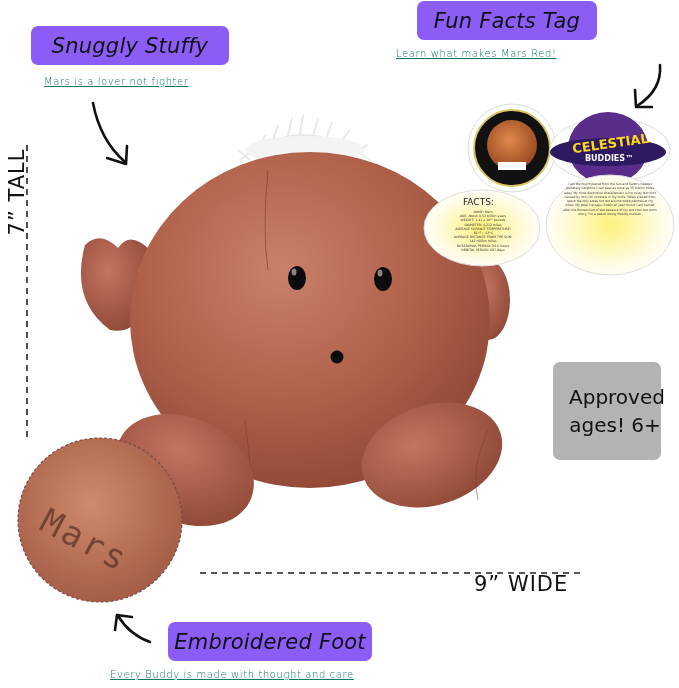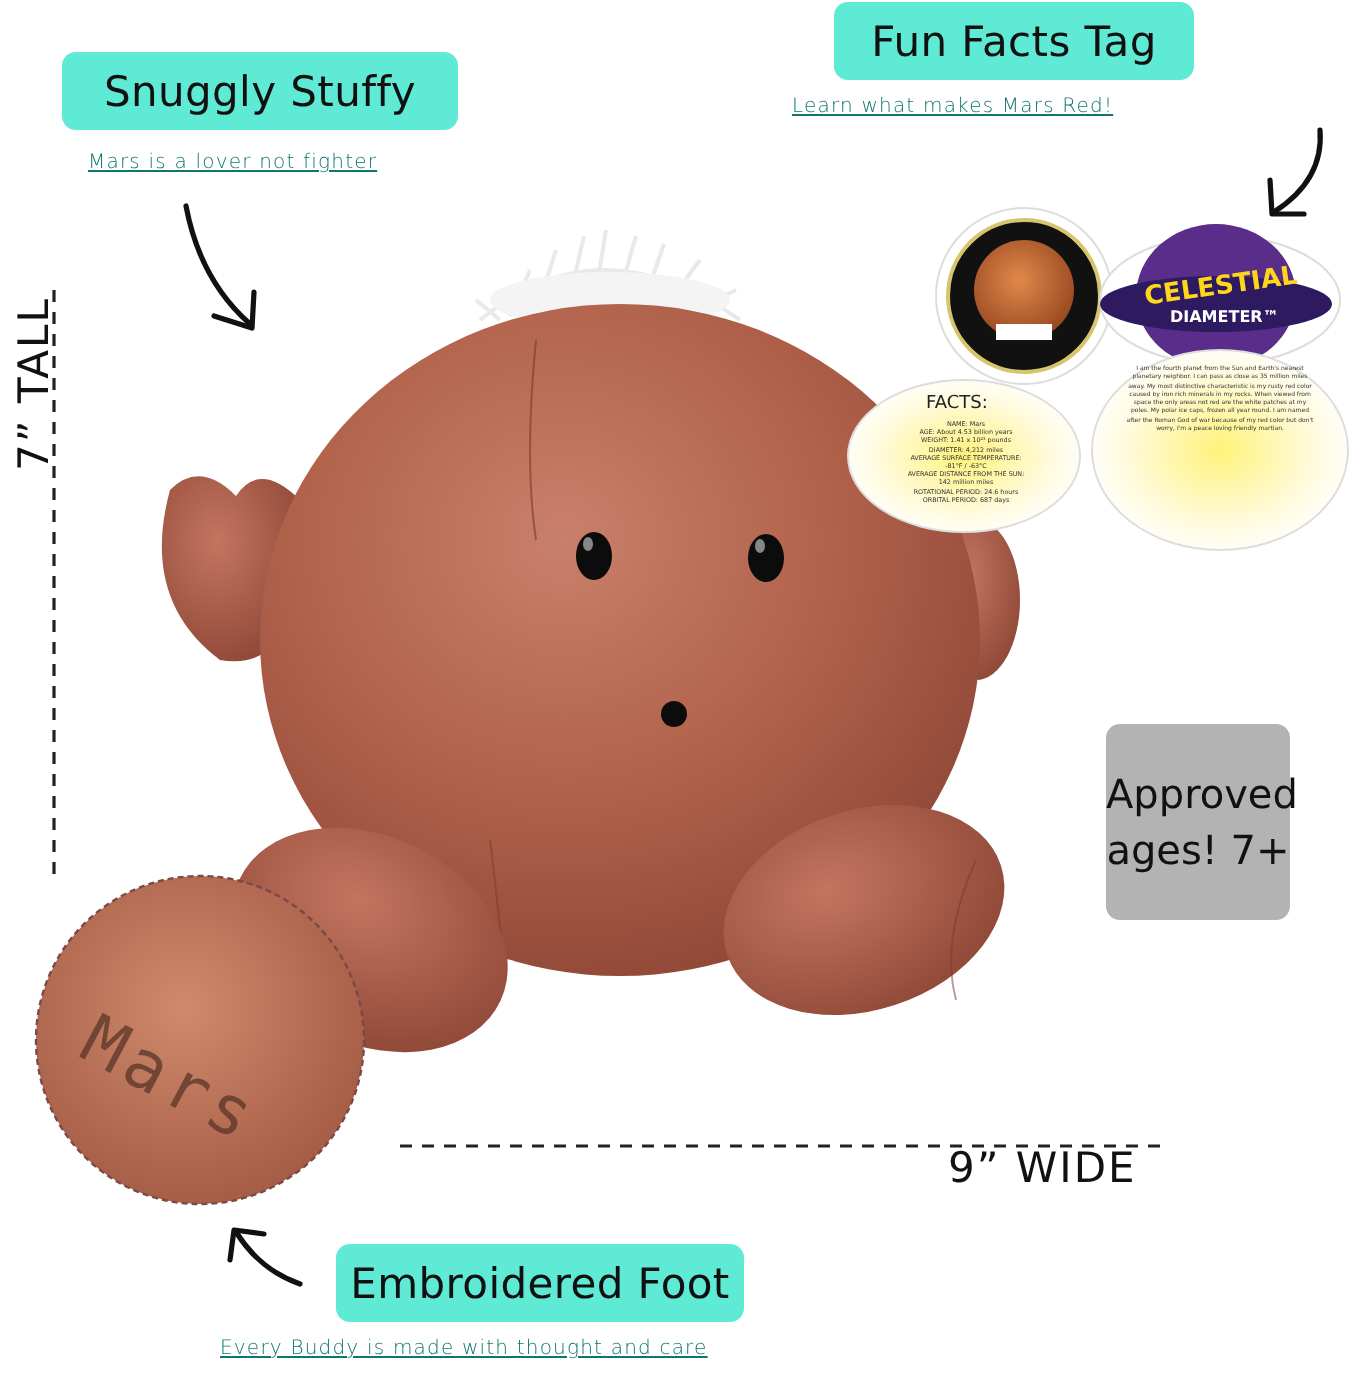--- a/index.html
+++ b/index.html
@@ -1,22 +1,22 @@
 <!DOCTYPE html>
 <html><head>
 <meta charset="utf-8">
 <style>
   html, body { margin: 0; padding: 0; background: #ffffff; }
   body { width: 679px; height: 688px; position: relative; overflow: hidden;
          font-family: "DejaVu Sans", sans-serif; }
   .abs { position: absolute; }
-  .pill { position: absolute; background: #5eead4; border-radius: 7px;
+  .pill { position: absolute; background: #8b5cf6; border-radius: 7px;
           color: #111; font-family: "DejaVu Sans", sans-serif; font-size: 21px;
           display: flex; align-items: center; justify-content: center;
-          letter-spacing: 0.2px; }
+          letter-spacing: 0.2px; font-style: italic; }
   .sub { position: absolute; color: #0f766e; font-family: "DejaVu Sans", sans-serif;
          font-size: 10px; font-weight: 300; letter-spacing: 0.6px; white-space: nowrap; text-decoration: underline; }
   .dim { position: absolute; color: #111; font-family: "DejaVu Sans", sans-serif;
          font-size: 21px; letter-spacing: 1px; white-space: nowrap; }
   .approved { position: absolute; background: #b3b3b3; border-radius: 7px; color: #111;
               font-family: "DejaVu Sans", sans-serif; font-size: 20px; line-height: 28px;
               text-align: center; display:flex; flex-direction:column; justify-content:center; }
   svg { position: absolute; overflow: visible; }
 </style>
 </head>
@@ -104,21 +104,21 @@
 
   <ellipse cx="610" cy="150" rx="60" ry="32" fill="#fff" stroke="#ddd"></ellipse>
   <ellipse cx="608" cy="148" rx="40" ry="36" fill="#5b2d8a"></ellipse>
   <ellipse cx="608" cy="152" rx="58" ry="14" fill="#2d1a60"></ellipse>
 
   <ellipse cx="482" cy="228" rx="58" ry="38" fill="url(#tagYellow)" stroke="#ddd"></ellipse>
 
   <ellipse cx="610" cy="225" rx="64" ry="50" fill="url(#tagYellow)" stroke="#ddd"></ellipse>
 </svg>
 <div class="abs" style="left:572px; top:136px; font-family:'DejaVu Sans', sans-serif; font-weight:bold; font-size:13px; color:#ffd71a; transform:rotate(-8deg);">CELESTIAL</div>
-<div class="abs" style="left:585px; top:154px; font-family:'DejaVu Sans', sans-serif; font-weight:bold; font-size:8px; color:#fff;">DIAMETER™</div>
+<div class="abs" style="left:585px; top:154px; font-family:'DejaVu Sans', sans-serif; font-weight:bold; font-size:8px; color:#fff;">BUDDIES™</div>
 <div class="abs" style="left:463px; top:197px; font-size:9px; color:#222;">FACTS:</div>
 <div class="abs" style="left:440px; top:210px; width:86px; font-size:3.2px; line-height:4.2px; color:#333; text-align:center;">
   <div>NAME: Mars</div>
   <div>AGE: About 4.53 billion years</div>
   <div>WEIGHT: 1.41 x 10²³ pounds</div>
   <div>DIAMETER: 4,212 miles</div>
   <div>AVERAGE SURFACE TEMPERATURE:</div>
   <div>-81°F / -63°C</div>
   <div>AVERAGE DISTANCE FROM THE SUN:</div>
   <div>142 million miles</div>
@@ -134,23 +134,23 @@
   <path d="M107 158 L126 164 L127 146" stroke="#111" stroke-width="2.6" fill="none" stroke-linecap="round" stroke-linejoin="round"></path>
 </svg>
 
 <div class="pill" style="left:417px; top:1px; width:180px; height:39px;">Fun Facts Tag</div>
 <div class="sub" style="left:396px; top:48px;">Learn what makes Mars Red!</div>
 <svg style="left:0;top:0" width="679" height="688">
   <path d="M660 65 Q662 90 637 106" stroke="#111" stroke-width="2.6" fill="none" stroke-linecap="round"></path>
   <path d="M635 90 L636 107 L652 107" stroke="#111" stroke-width="2.6" fill="none" stroke-linecap="round" stroke-linejoin="round"></path>
 </svg>
 
-<div class="approved" style="left:553px; top:362px; width:92px; height:98px;">
+<div class="approved" style="left:553px; top:362px; width:92px; height:98px;padding-left:16px;">
   <div>Approved</div>
-  <div>ages! 7+</div>
+  <div>ages! 6+</div>
 </div>
 
 <div class="pill" style="left:168px; top:622px; width:204px; height:39px;">Embroidered Foot</div>
 <div class="sub" style="left:110px; top:669px;">Every Buddy is made with thought and care</div>
 <svg style="left:0;top:0" width="679" height="688">
   <path d="M150 642 Q130 635 118 616" stroke="#111" stroke-width="2.6" fill="none" stroke-linecap="round"></path>
   <path d="M115 630 L117 615 L132 617" stroke="#111" stroke-width="2.6" fill="none" stroke-linecap="round" stroke-linejoin="round"></path>
 </svg>
 
 </body></html>

